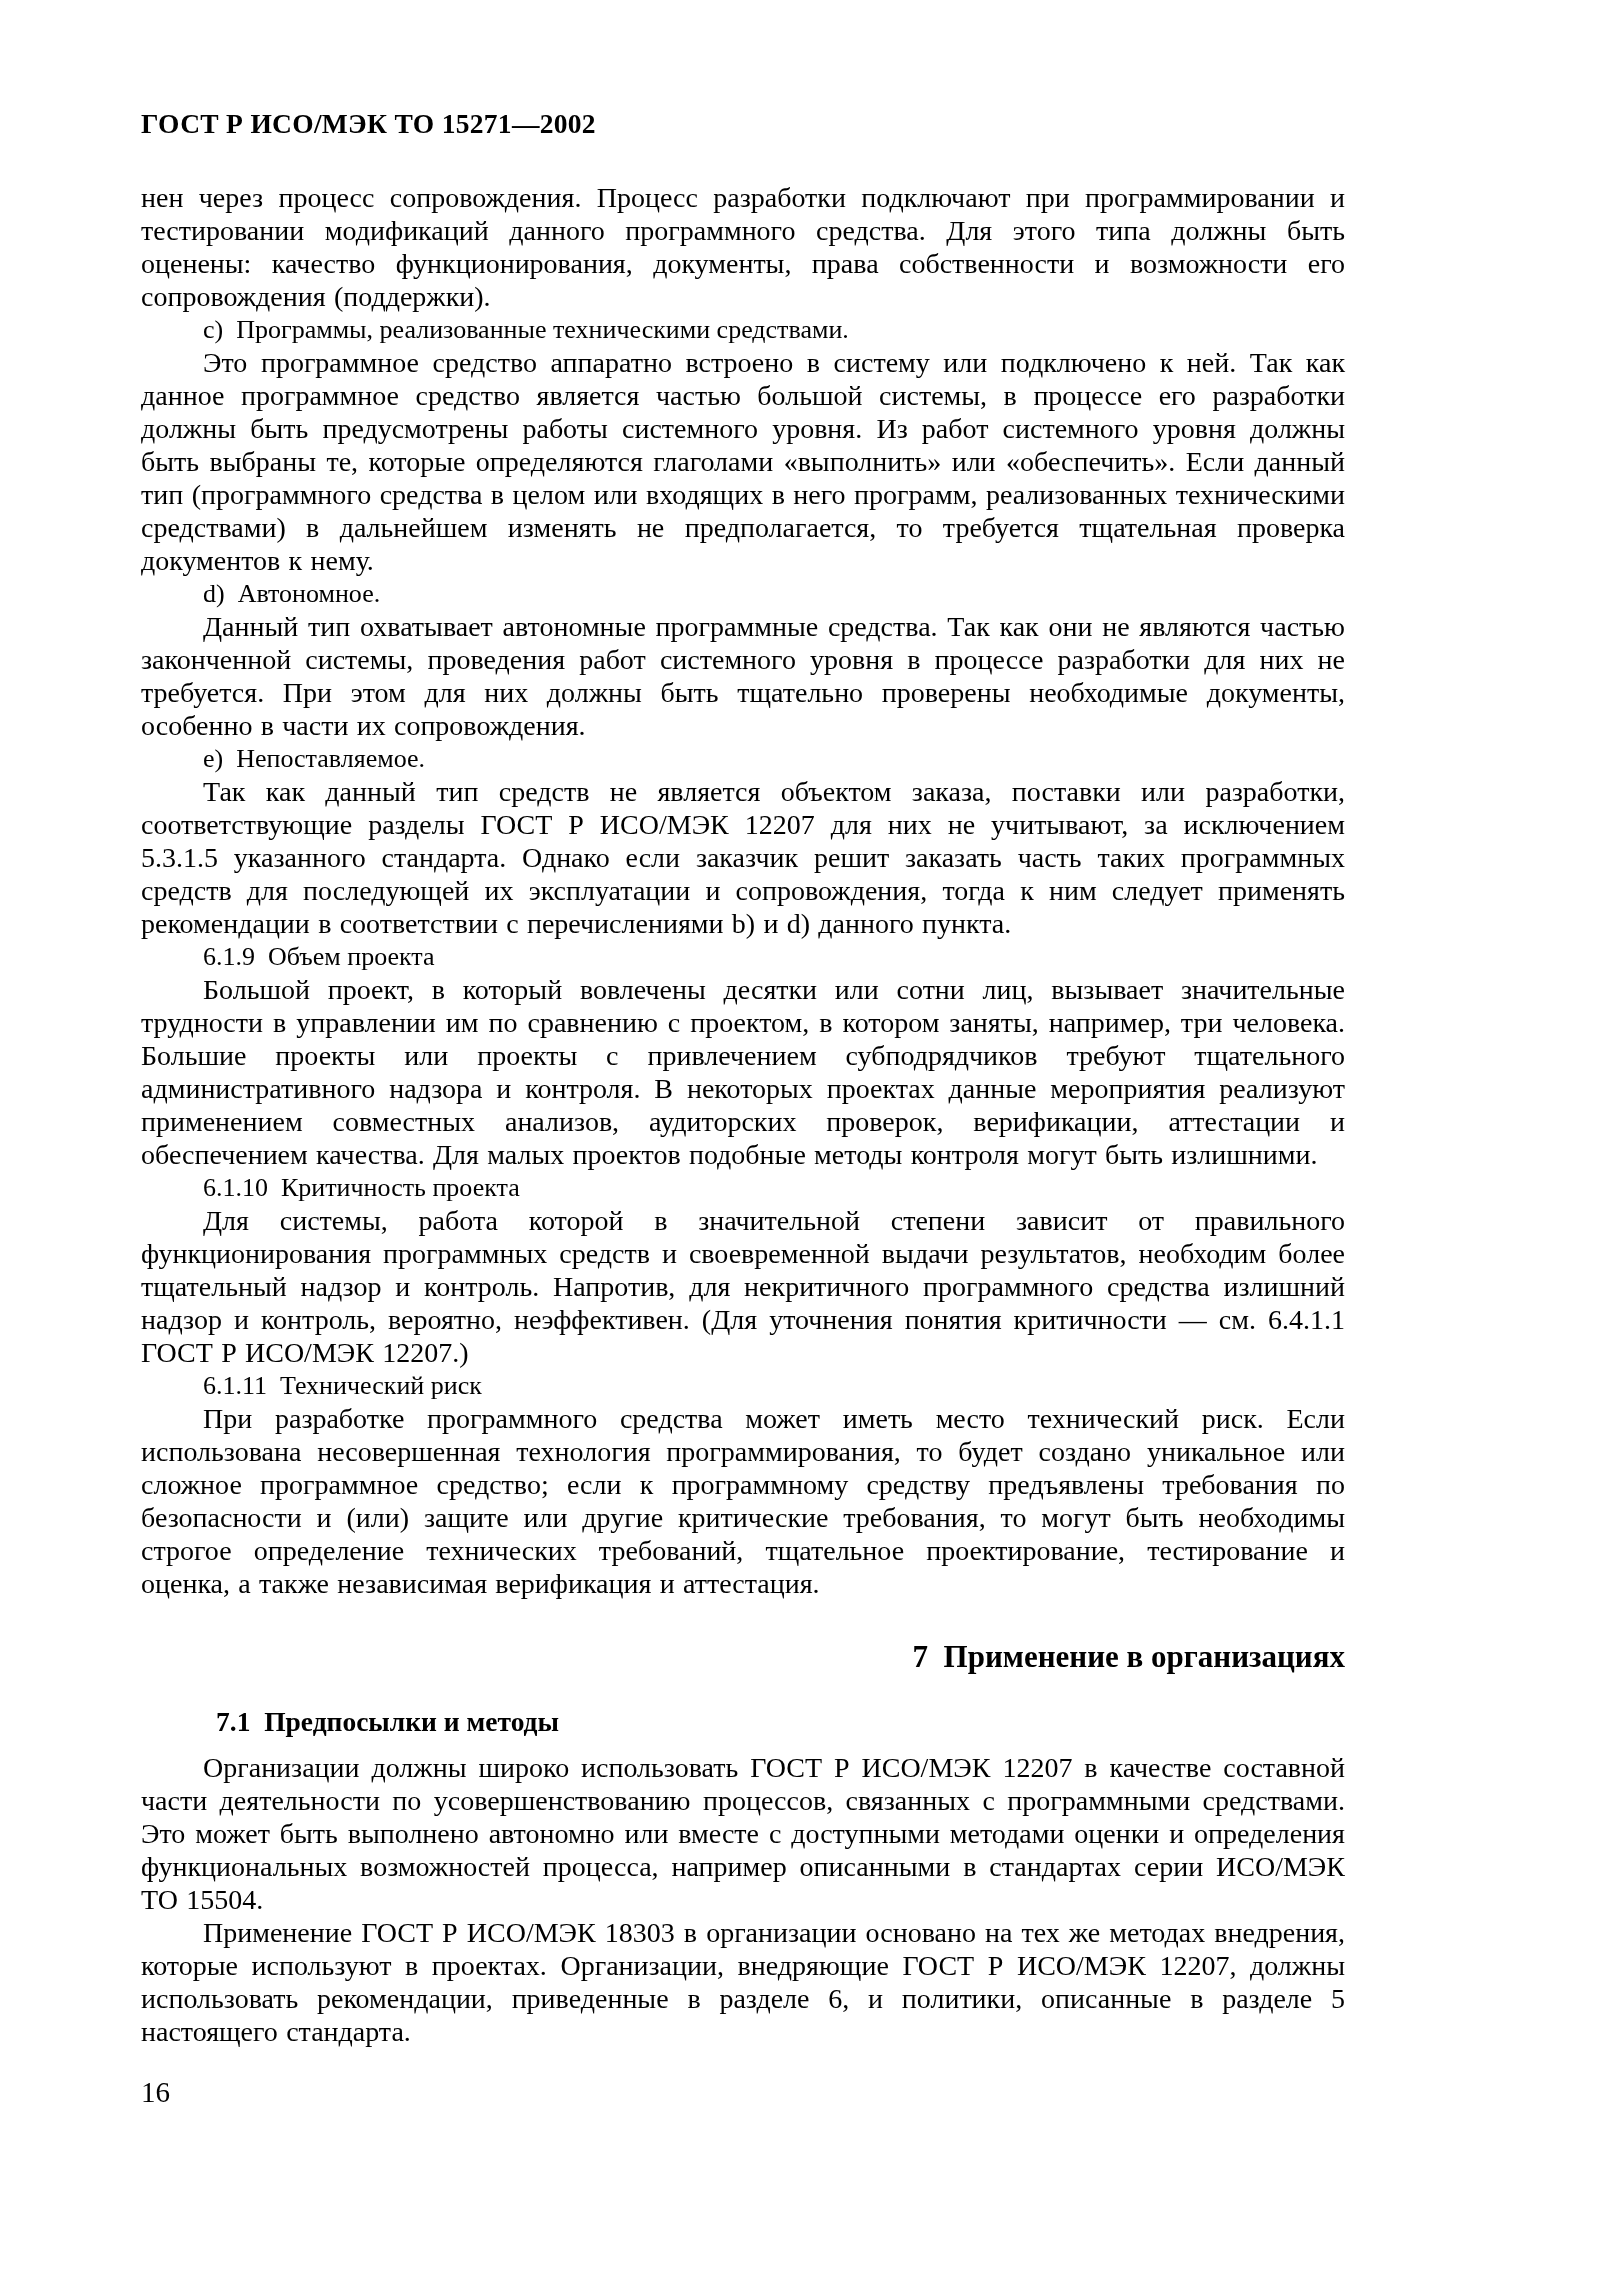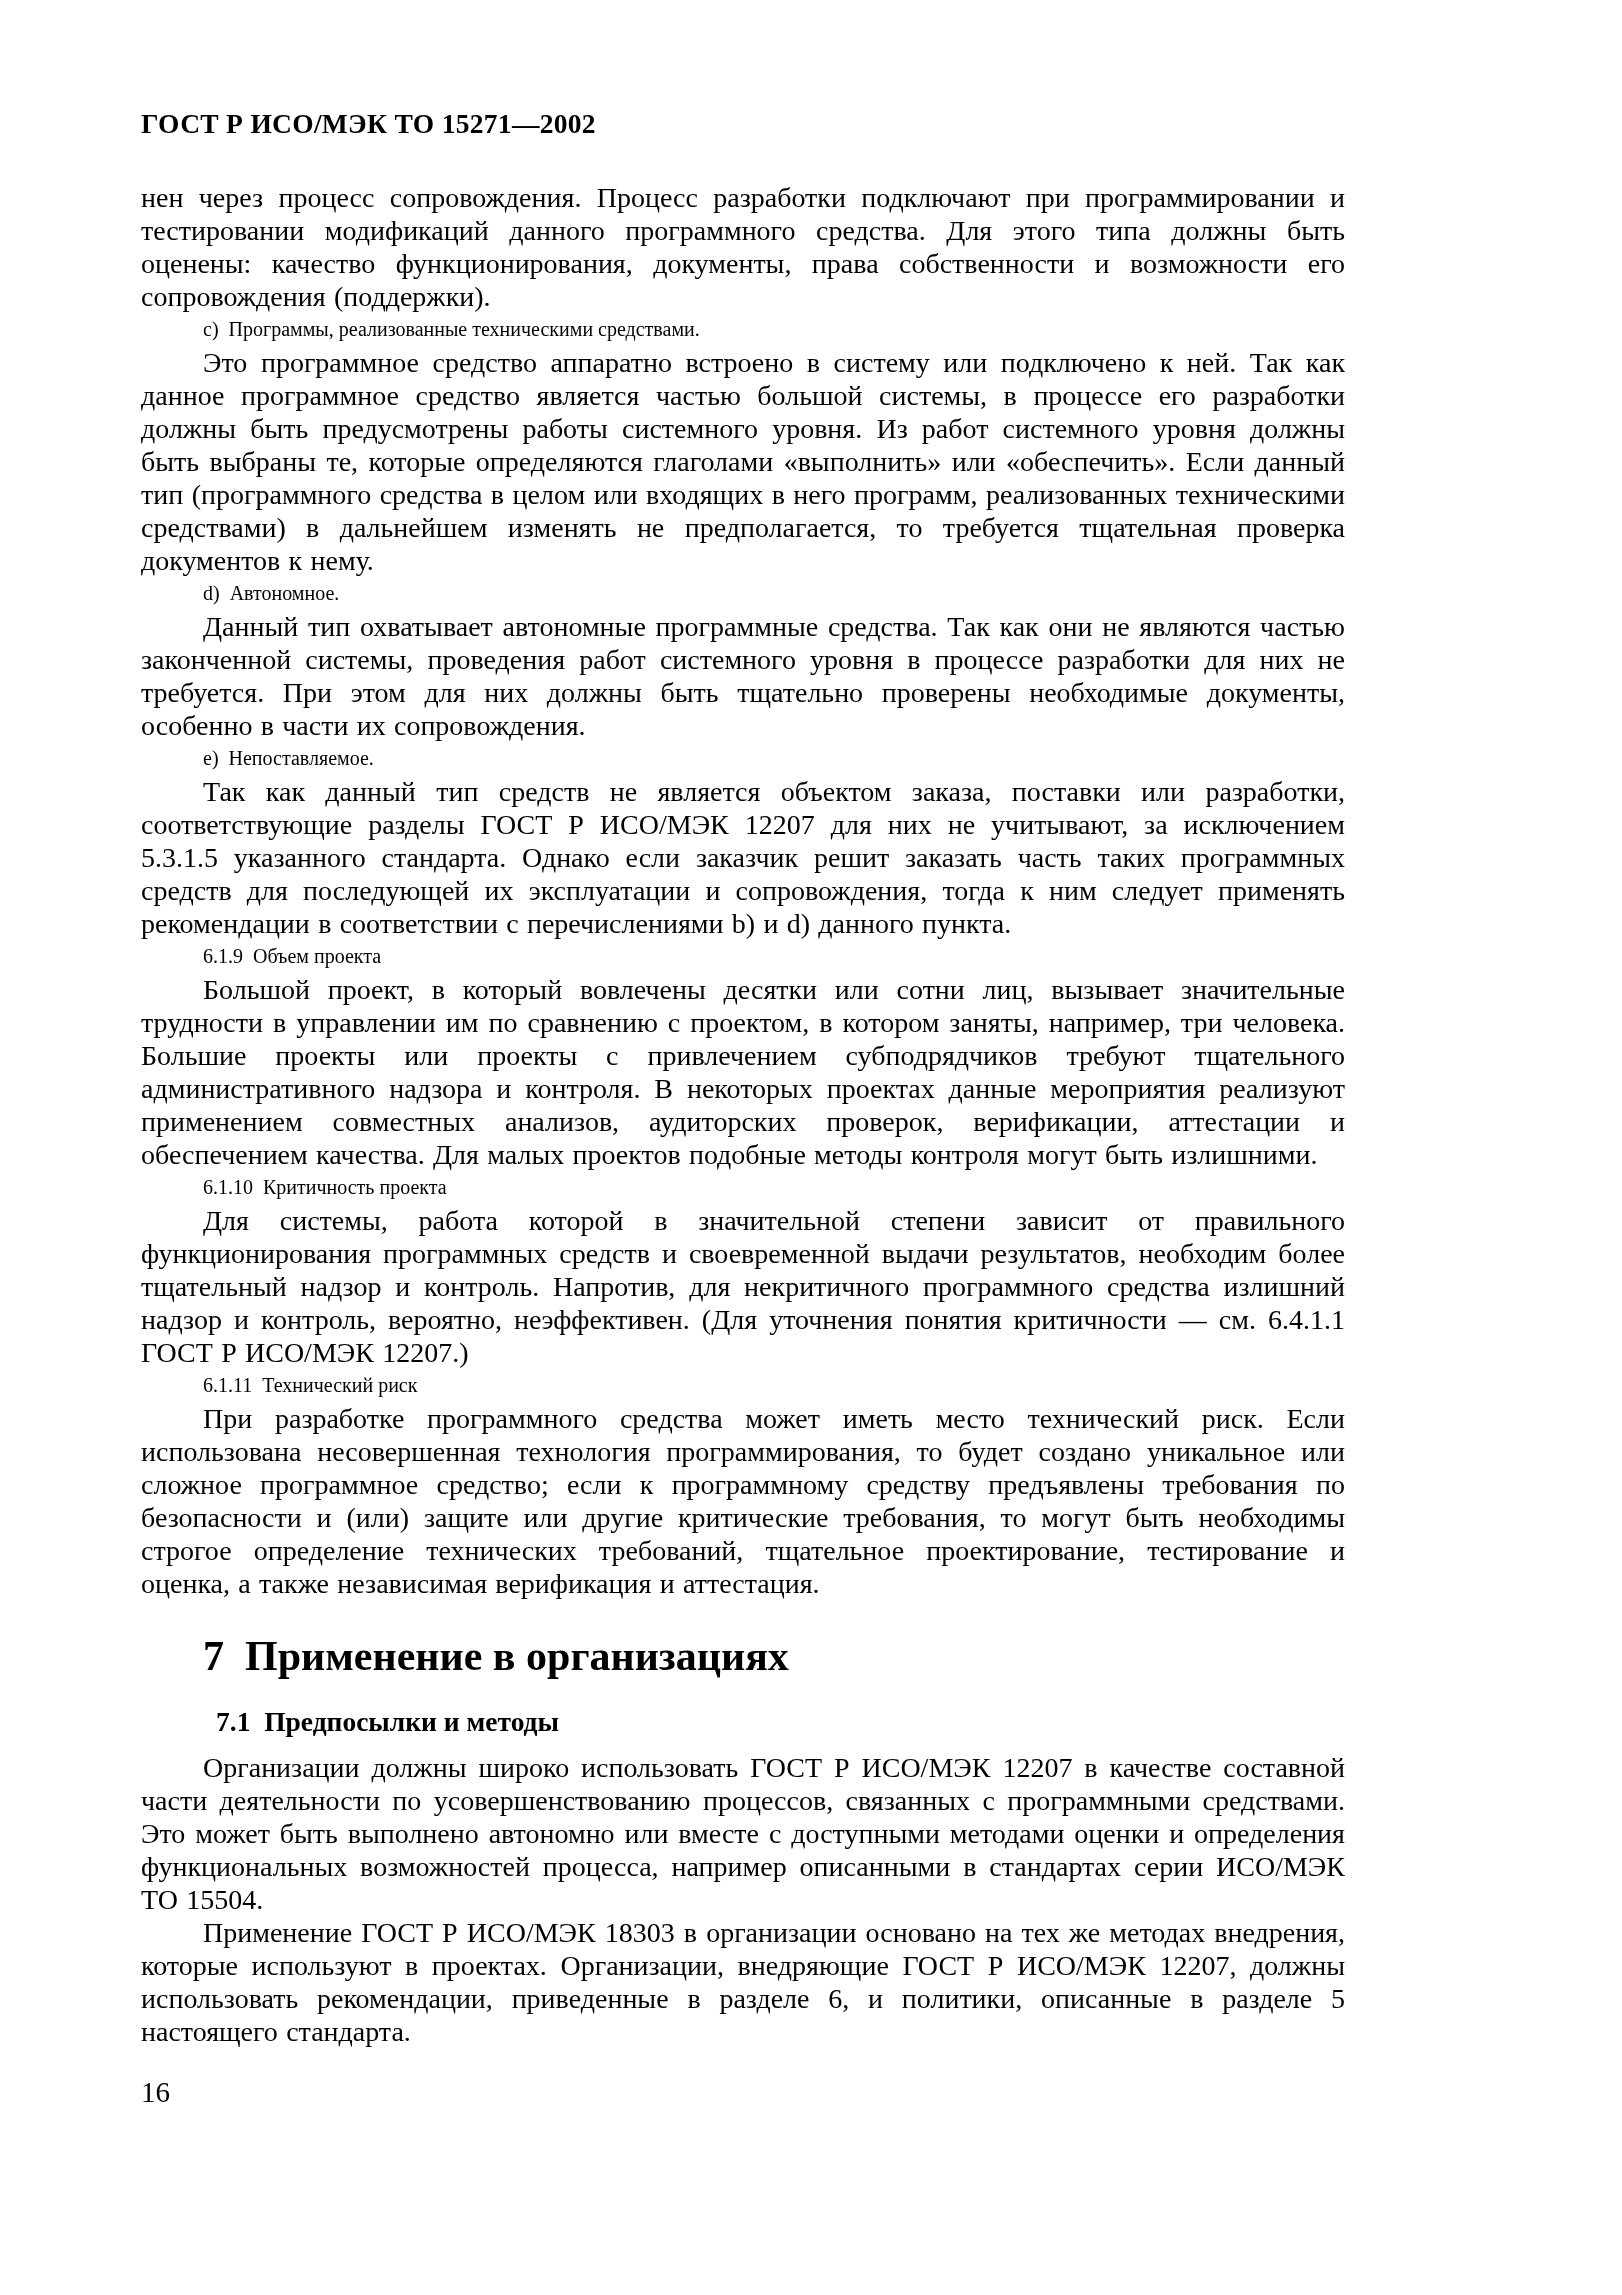--- a/index.html
+++ b/index.html
@@ -28,31 +28,32 @@
     line-height: 33px;
     text-align: justify;
     text-indent: 62px;
     margin: 0;
     word-spacing: 1.3px;
   }
   .body-text.cont {
     text-indent: 0;
   }
   .clause-heading {
-    font-size: 20px;
+    font-size: 26px;
     line-height: 33px;
     text-indent: 62px;
     margin: 0;
   }
   .section-heading {
-    font-size: 42px;
+    font-size: 31px;
     line-height: 37px;
     font-weight: bold;
     margin: 38px 0 30px 0;
     text-indent: 62px;
+    text-align: right;
   }
   .subsection-heading {
     font-size: 27.5px;
     line-height: 33px;
     font-weight: bold;
     margin: 13px;
     text-indent: 62px;
   }
   .page-number {
     font-size: 29px;

